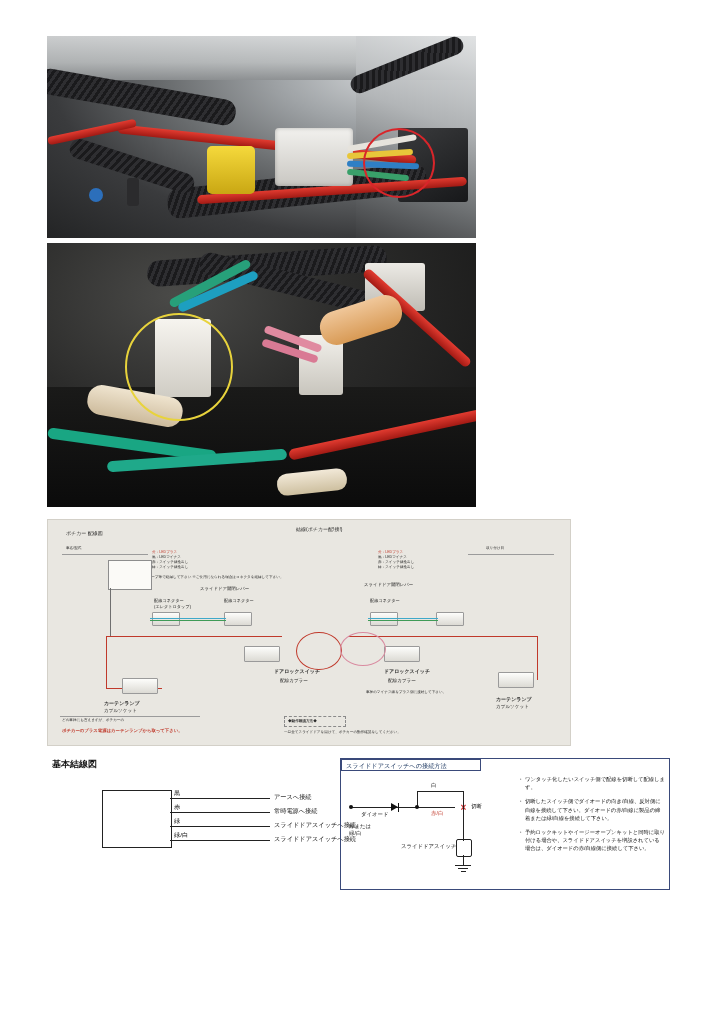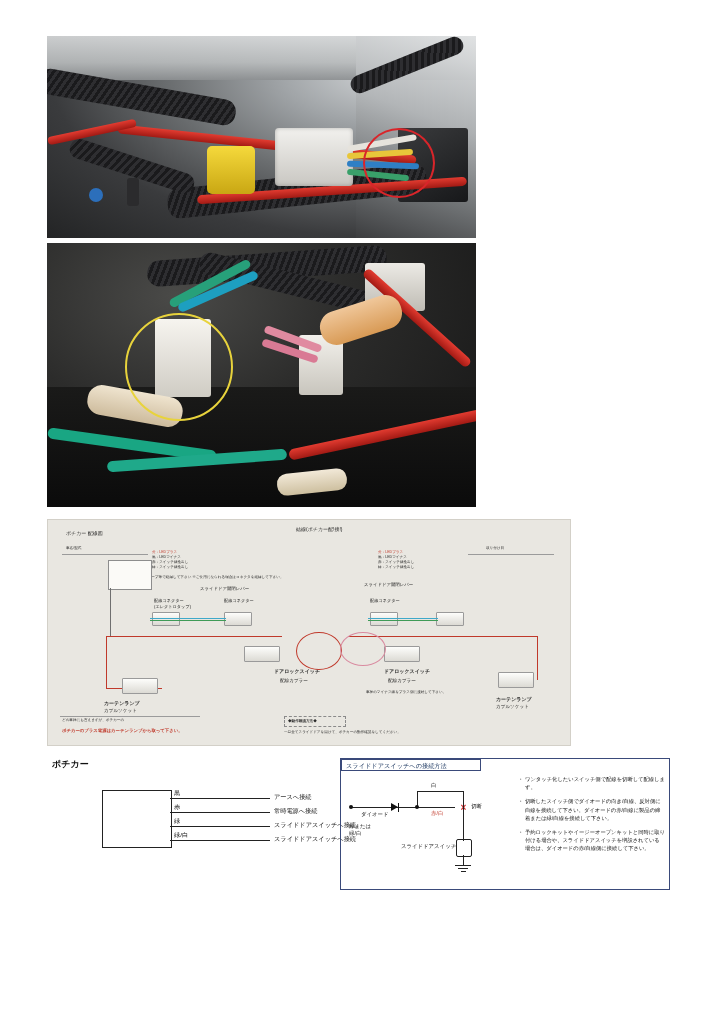--- a/index.html
+++ b/index.html
@@ -378,21 +378,21 @@
       <div class="sheet-hr" style="left:12px; top:196px; width:140px;"></div>
       <div class="tiny" style="left:14px; top:198px;">どの車種にも言えますが、ポチカーの</div>
       <div class="tiny b red" style="left:14px; top:208px; font-size:4.4px;">ポチカーのプラス電源はカーテンランプから取って下さい。</div>
 
       <div class="sheet-dashbox" style="left:236px; top:196px; width:60px; height:9px;"></div>
       <div class="tiny b" style="left:240px; top:199px;">◆動作確認方法◆</div>
       <div class="tiny" style="left:236px; top:210px;">一旦全てスライドドアを開けて、ポチカーの動作確認をしてください。</div>
     </div>
   </div>
 
-  <div class="basic-title">ポチカー</div>
+  <div class="basic-title">基本結線図</div>
 
   <div class="basic-diagram">
     <div class="unit-box"></div>
 
     <div class="wire-line" style="left:118px; top:20px; width:100px;"></div>
     <div class="wire-label" style="left:122px; top:11px;">黒</div>
     <div class="wire-target" style="left:222px; top:15px;">アースへ接続</div>
 
     <div class="wire-line" style="left:118px; top:34px; width:100px;"></div>
     <div class="wire-label" style="left:122px; top:25px;">赤</div>

